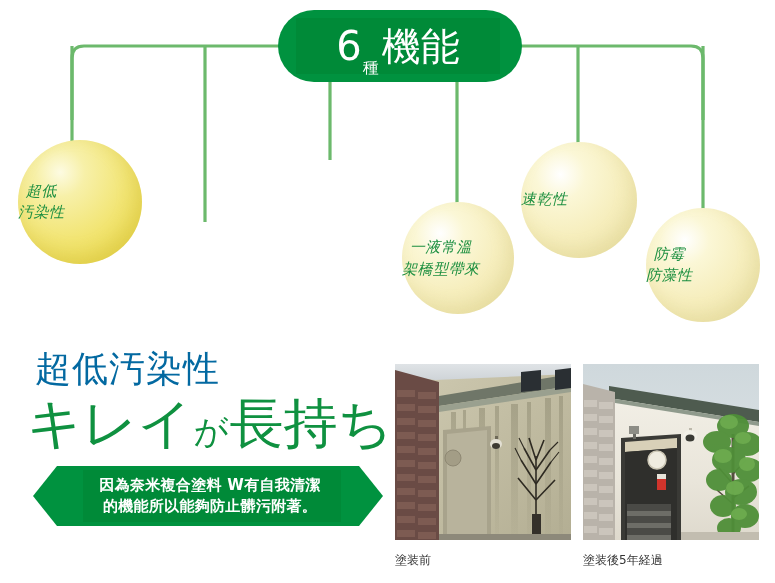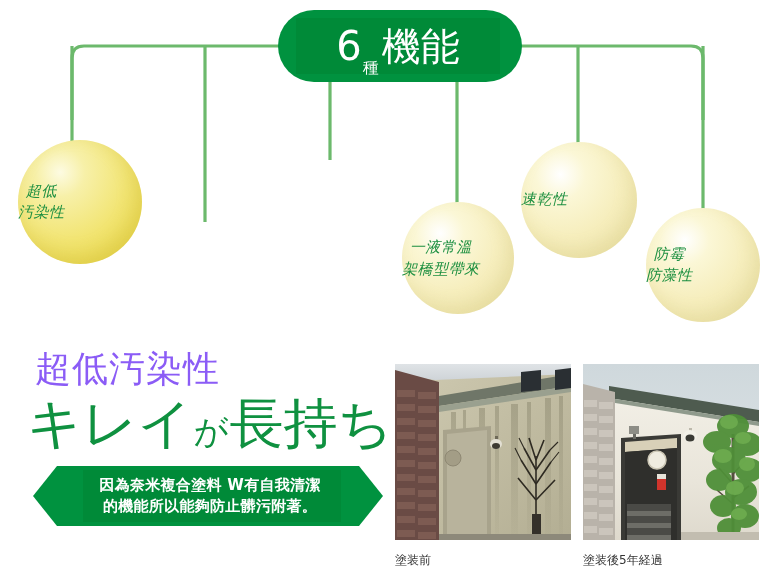--- a/index.html
+++ b/index.html
@@ -105,21 +105,21 @@
   .bubble .lbl.small {
     font-size: 15px;
     line-height: 1.5;
   }
 
   
   .headline-1 {
     position: absolute;
     left: 35px;
     top: 351px;
-    color: #8b5cf6;
+    color: #0369a1;
     font-size: 36px;
     letter-spacing: 1px;
     line-height: 1;
     white-space: nowrap;
     z-index: 5;
   }
   .headline-2 {
     position: absolute;
     left: 27px;
     top: 397px;

